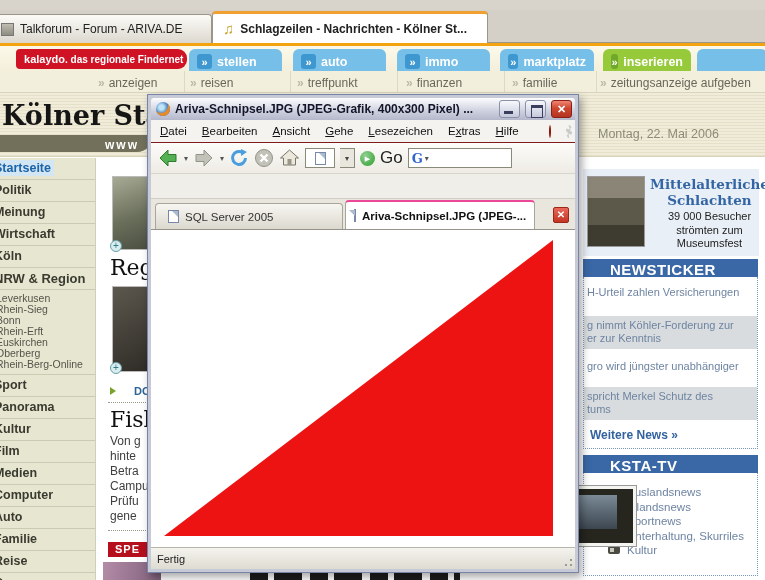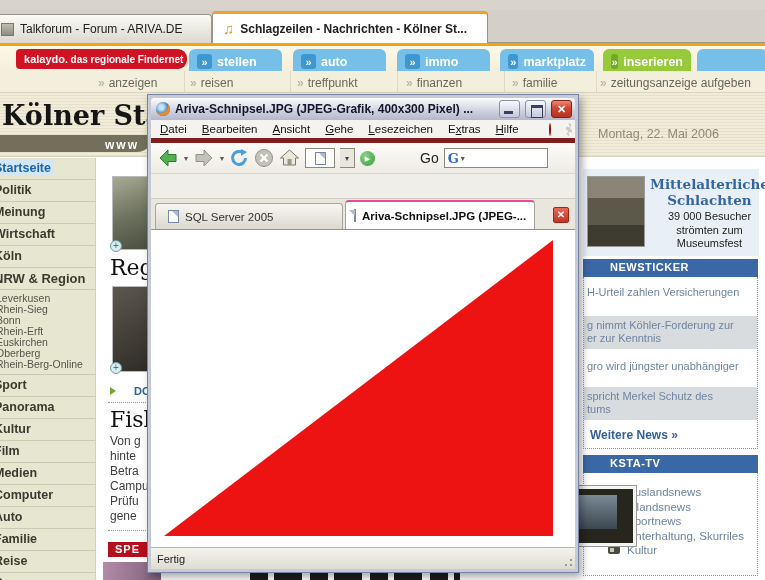--- a/index.html
+++ b/index.html
@@ -63,21 +63,21 @@
          padding:1px 0 0 7px; }
   .clip-headline { height:7px; background:repeating-linear-gradient(90deg,#1c1c1c 0 18px,transparent 18px 24px,#1c1c1c 24px 52px,transparent 52px 60px); }
 
   
   .feature { left:583px; top:169px; width:176px; height:87px; background:#e9eff6; display:flex; padding:7px 4px; gap:5px; }
   .feature .fimg { width:58px; height:71px; background:linear-gradient(#8a8576 0 30%,#5c584a 30% 70%,#3e3b30 70%);
                    border:1px solid #999; flex:none; }
   .feature .ftxt { flex:1; text-align:center; }
   .ftitle { font-family:"DejaVu Serif",serif; font-weight:bold; font-size:13.5px; color:#3365a4; line-height:16px; }
   .fsub { font-size:11px; color:#222; line-height:13.5px; margin-top:2px; }
-  .blue-hdr { width:175px; height:18px; background:#3a67a5; color:#fff; font-weight:bold; font-size:11px;
+  .blue-hdr { width:175px; height:18px; background:#3a67a5; color:#fff; font-weight:bold; font-size:15px;
               letter-spacing:.5px; padding:2px 0 0 27px; }
   .dotbox { width:175px; border:1px dotted #7a9ac0; border-top:none; background:#fff; }
   .nitem { font-size:11px; color:#6e84a2; line-height:13px; padding:3px 2px 4px 3px; }
   .nitem.shaded { background:#d9dcde; }
   .morelink { font-size:12px; font-weight:bold; color:#33629e; padding:8px 0 0 6px; }
   .ktv-item { display:flex; align-items:center; gap:7px; height:14.5px; font-size:11.5px; color:#6e84a2; }
   .cam { width:12px; height:8px; background:#4a4a42; border-radius:2px; position:relative; flex:none; }
   .cam::after { content:""; position:absolute; left:2px; top:2px; width:4px; height:4px; background:#c8c8bc; }
   .tvimg { left:566px; top:486px; width:70px; height:60px; background:#26261f; border:3px solid #f4f4f0;
            box-shadow:0 0 0 1px #999; }
@@ -92,37 +92,37 @@
              background:radial-gradient(circle at 38% 38%,#bfe4f8 0 20%,#3e7ab8 55%,#1d4e86 100%);
              box-shadow:inset -2px -3px 0 #e88a2a; }
   .ptitle .txt { flex:1; font-weight:bold; font-size:12px; color:#14142a; white-space:nowrap; overflow:hidden; text-overflow:ellipsis; }
   .wbtn { width:21px; height:18px; border:1px solid #8a90a8; border-radius:3px; flex:none;
           background:linear-gradient(#f8f9fc,#c4c9dc); position:relative; }
   .wbtn.min::after { content:""; position:absolute; left:4px; bottom:3px; width:9px; height:3px; background:#3a3f5e; }
   .wbtn.max::after { content:""; position:absolute; left:5px; top:4px; width:10px; height:9px;
                      border:1px solid #3a3f5e; border-top:3px solid #3a3f5e; }
   .wbtn.close { background:linear-gradient(#ef8573,#cf4630 45%,#b23420); border-color:#8a2015; color:#fff;
                 font-weight:bold; font-size:11px; text-align:center; line-height:16px; }
-  .pmenu { height:23px; background:#f4f3ef; border-bottom:5px solid #7f1d1d; display:flex; align-items:center;
+  .pmenu { height:23px; background:#f4f3ef; border-bottom:1px solid #7f1d1d; display:flex; align-items:center;
            gap:15px; padding:0 6px 0 9px; font-size:11.5px; color:#111; }
   .pmenu .sp { flex:1; }
   .upd-icon { width:13px; height:13px; border-radius:50%; background:radial-gradient(circle at 35% 30%,#f08a78,#c1210e);
               border:1px solid #8a1505; }
   .throbber { width:13px; height:13px; border-radius:50%; border:3px dotted #c9c9c9; }
   .ptools { height:31px; background:linear-gradient(#fcfcfa,#edebe3); border-bottom:1px solid #d8d6cc;
             display:flex; align-items:center; gap:5px; padding:0 6px; }
   .ddc { font-size:8px; color:#555; }
   .locfield { width:30px; height:20px; background:#fff; border:1px solid #8a8a7a; display:flex; align-items:center; justify-content:center; }
   .locdd { width:15px; height:20px; background:#e8e6dd; border:1px solid #8a8a7a; border-left:none;
            font-size:8px; color:#444; text-align:center; line-height:19px; }
   .pageic { width:11px; height:13px; background:#fff; border:1px solid #7788aa; position:relative; }
   .pageic::after { content:""; position:absolute; right:0; top:0; border:3px solid #aabbcc; border-left-color:transparent; border-bottom-color:transparent; }
   .gocirc { width:15px; height:15px; border-radius:50%; background:radial-gradient(circle at 35% 30%,#8fd08f,#2f9e2f);
             color:#fff; font-size:7px; text-align:center; line-height:15px; }
-  .golabel { font-size:14px; color:#222;margin-left:40px; }
+  .golabel { font-size:17px; color:#222; }
   .searchbox { width:104px; height:20px; background:#fff; border:1px solid #8a8a7a; display:flex; align-items:center; padding:0 3px; gap:2px; }
   .gG { font-family:"DejaVu Serif",serif; font-weight:bold; font-size:13px; color:#3366cc; }
   .pbkm { height:25px; background:#f0eee8; border-bottom:1px solid #d0cec4; }
   .ptabs { height:31px; background:#e9e6dd; border-bottom:1px solid #96938a; display:flex; align-items:flex-end; padding:0 4px; }
   .ptab { height:26px; border:1px solid #a8a59a; border-bottom:none; border-radius:4px 4px 0 0;
           background:linear-gradient(#f8f6f1,#dbd8cf); display:flex; align-items:center; gap:6px; padding:0 8px;
           font-size:11.5px; color:#333; white-space:nowrap; overflow:hidden; }
   .ptab.active { height:29px; background:#fff; border-top:2px solid #ec4899; font-weight:bold; color:#111; }
   .tabclose { width:16px; height:16px; margin:0 2px 6px auto; background:linear-gradient(#e9685a,#c33423);
               border:1px solid #9c2618; border-radius:2px; color:#fff; font-weight:bold; font-size:10px;

